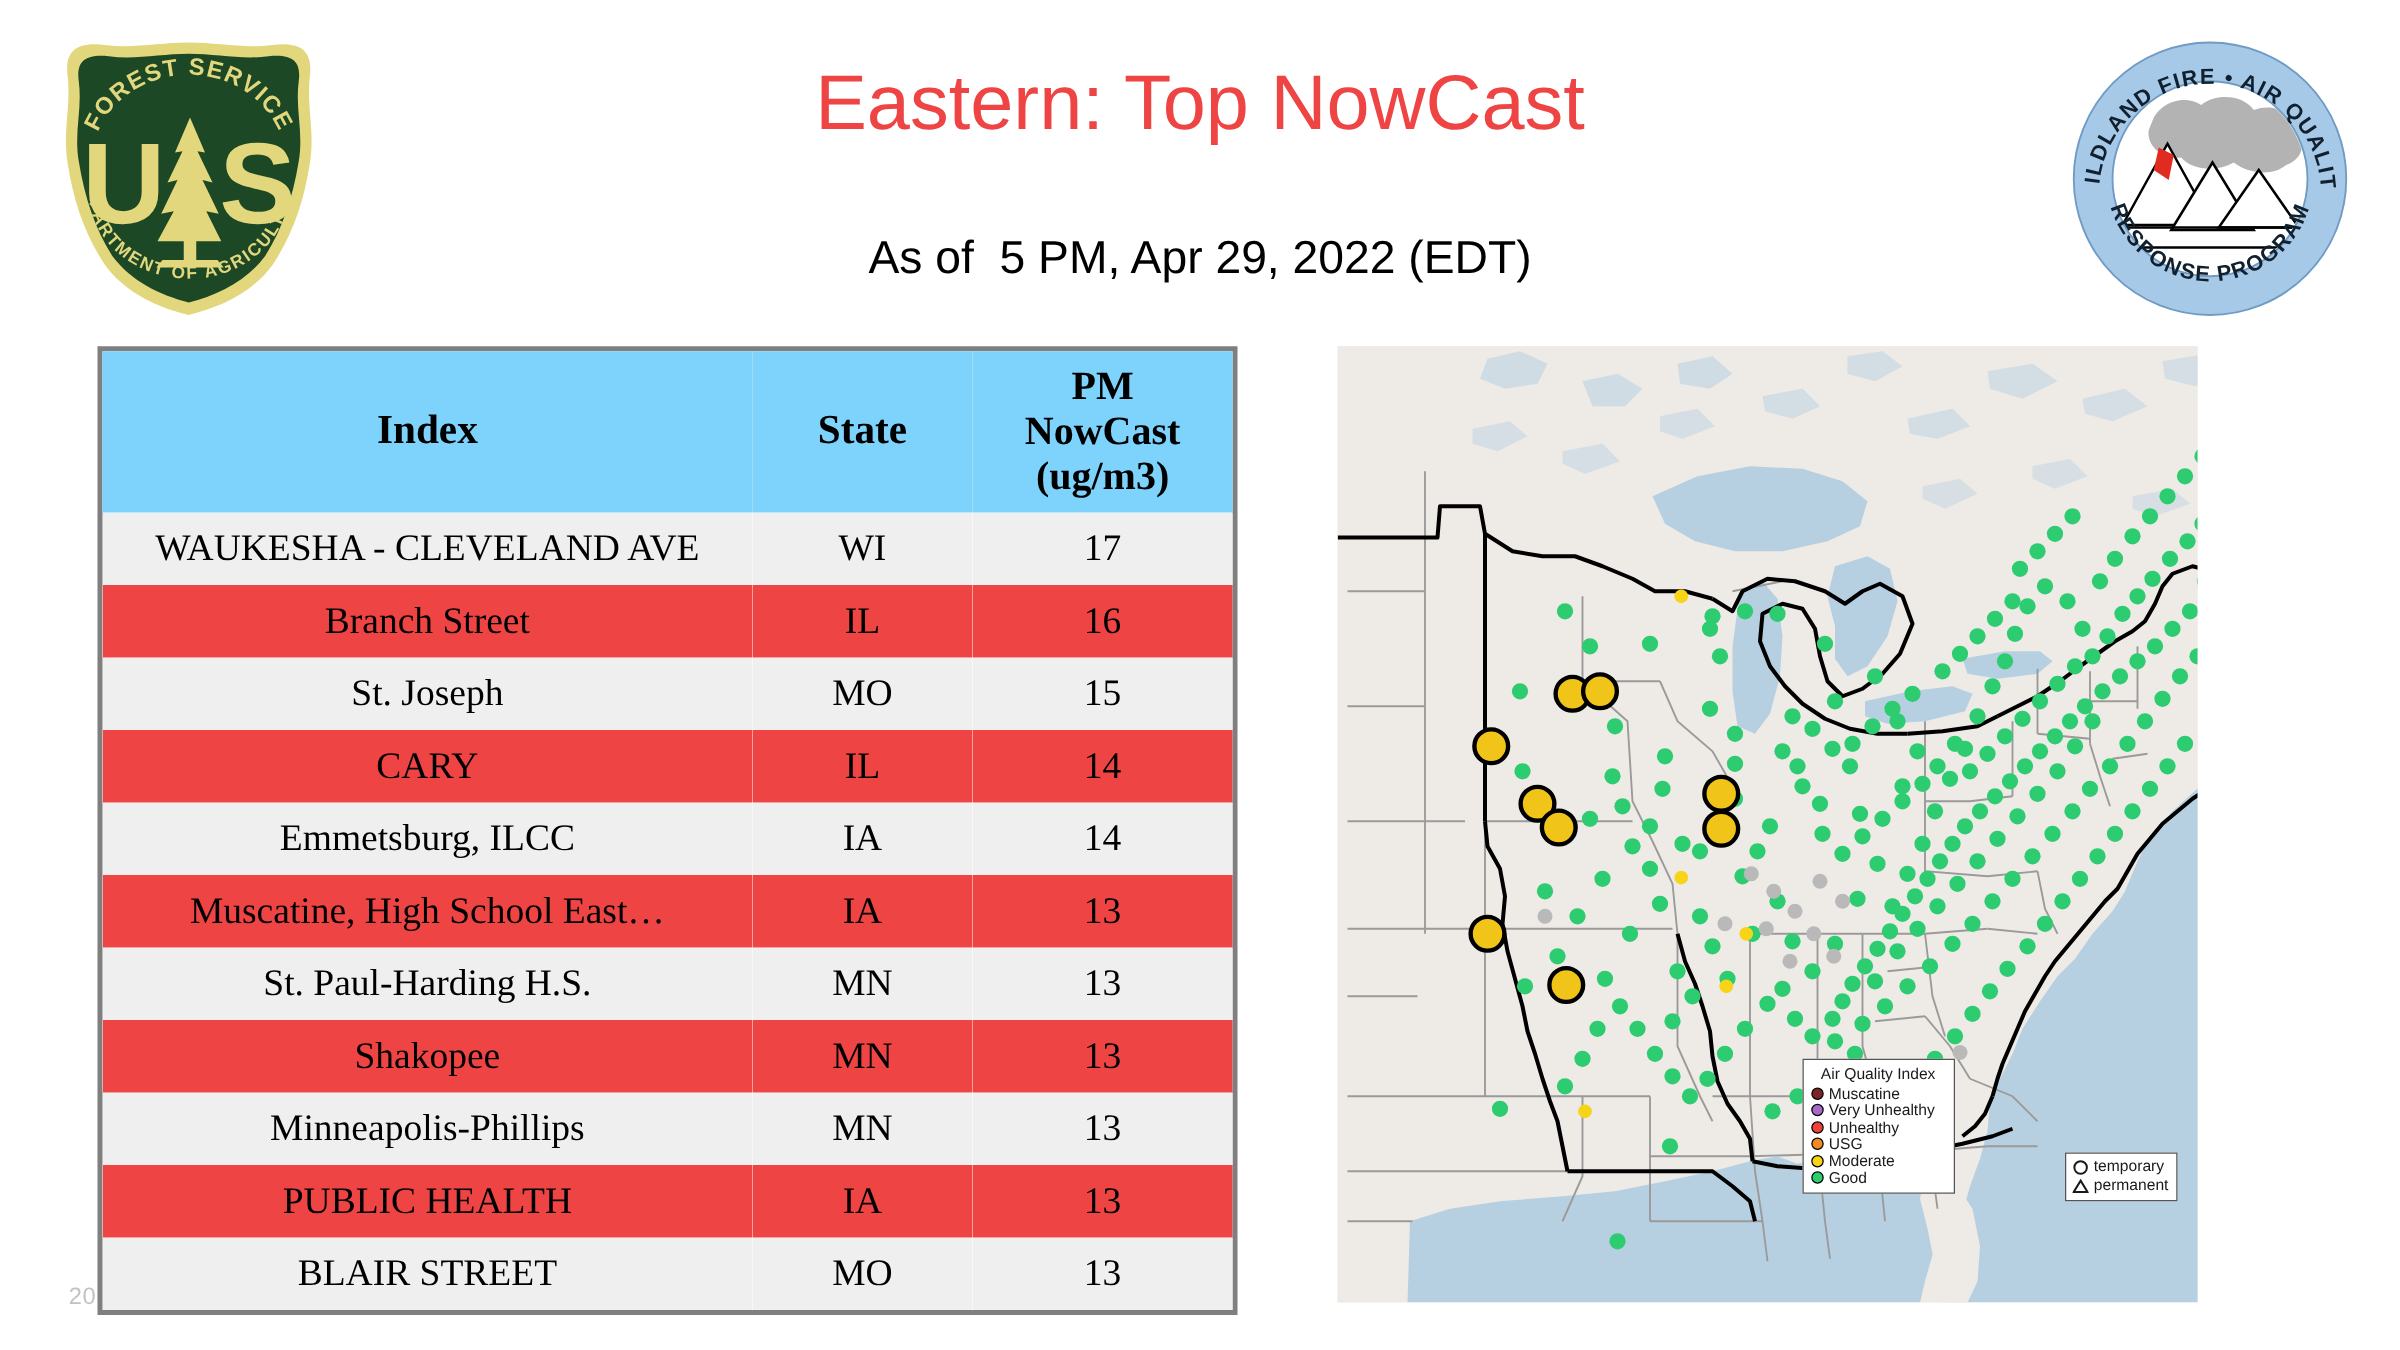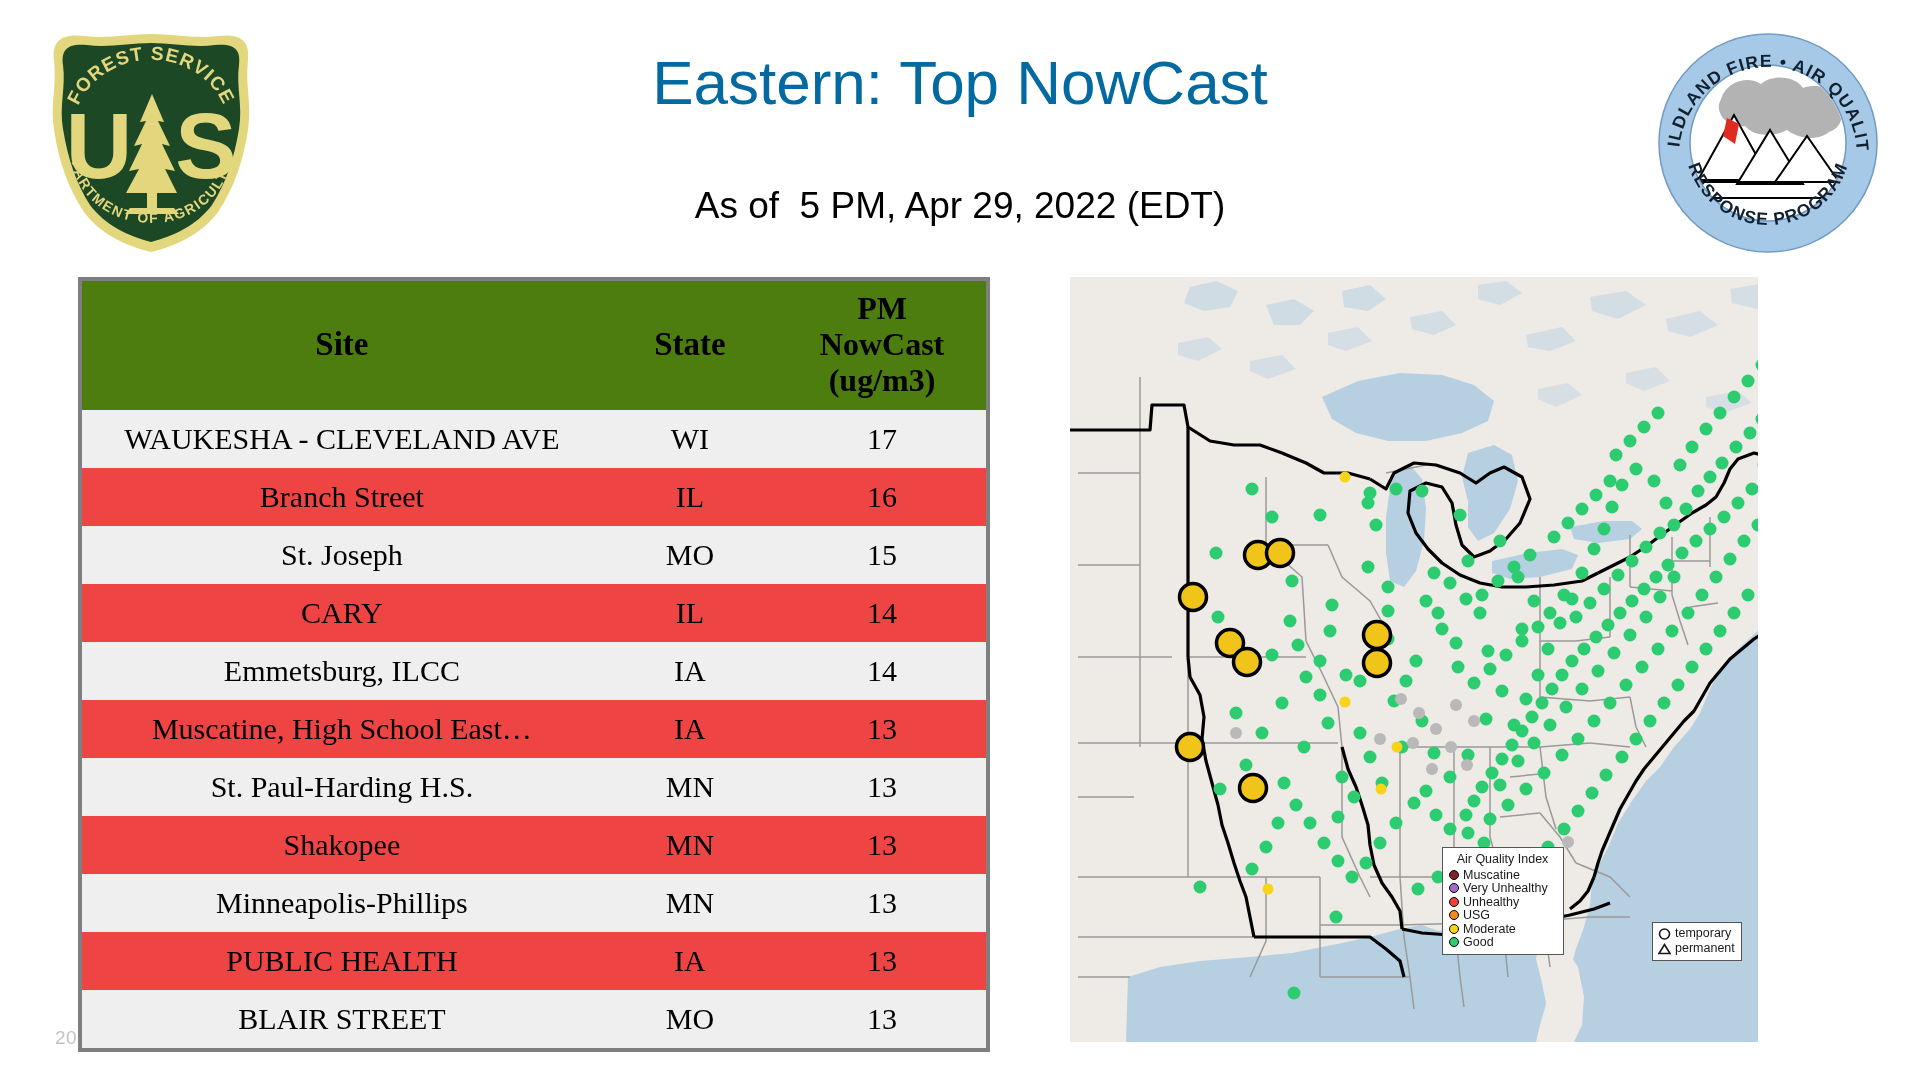--- a/index.html
+++ b/index.html
@@ -19,21 +19,21 @@
 
   
   #page-title {
     position: absolute;
     left: 300px; top: 50px;
     width: 1320px;
     text-align: center;
     font-size: 62px;
     font-weight: 400;
     line-height: 1.05;
-    color: #0369a1;
+    color: #ef4444;
     font-family: "Liberation Sans", sans-serif;
     white-space: pre;
   }
   #page-subtitle {
     position: absolute;
     left: 300px; top: 185px;
     width: 1320px;
     text-align: center;
     font-size: 37px;
     font-weight: 400;
@@ -83,21 +83,21 @@
     width: 100%;
     border-collapse: collapse;
     font-family: "Liberation Serif", serif;
     table-layout: fixed;
   }
   table.nowcast col.c-site  { width: 57.5%; }
   table.nowcast col.c-state { width: 19.5%; }
   table.nowcast col.c-val   { width: 23%;  }
 
   table.nowcast thead th {
-    background: #4d7c0f;
+    background: #7dd3fc;
     color: #000000;
     font-weight: bold;
     font-size: 33px;
     line-height: 1.12;
     text-align: center;
     vertical-align: middle;
     padding: 10px 4px 12px;
     border: 0;
     height: 116px;
     margin-top: 24px;
@@ -259,21 +259,21 @@
 
   <div id="nowcast-table-wrap">
     <table class="nowcast">
       <colgroup>
         <col class="c-site">
           <col class="c-state">
           <col class="c-val">
       </colgroup>
       <thead>
         <tr>
-          <th>Site</th>
+          <th>Index</th>
           <th>State</th>
           <th class="h-val">
             <div>PM</div>
             <div>NowCast</div>
             <div>(ug/m3)</div>
           </th>
         </tr>
       </thead>
       <tbody id="table-body">
           <tr class="odd">

